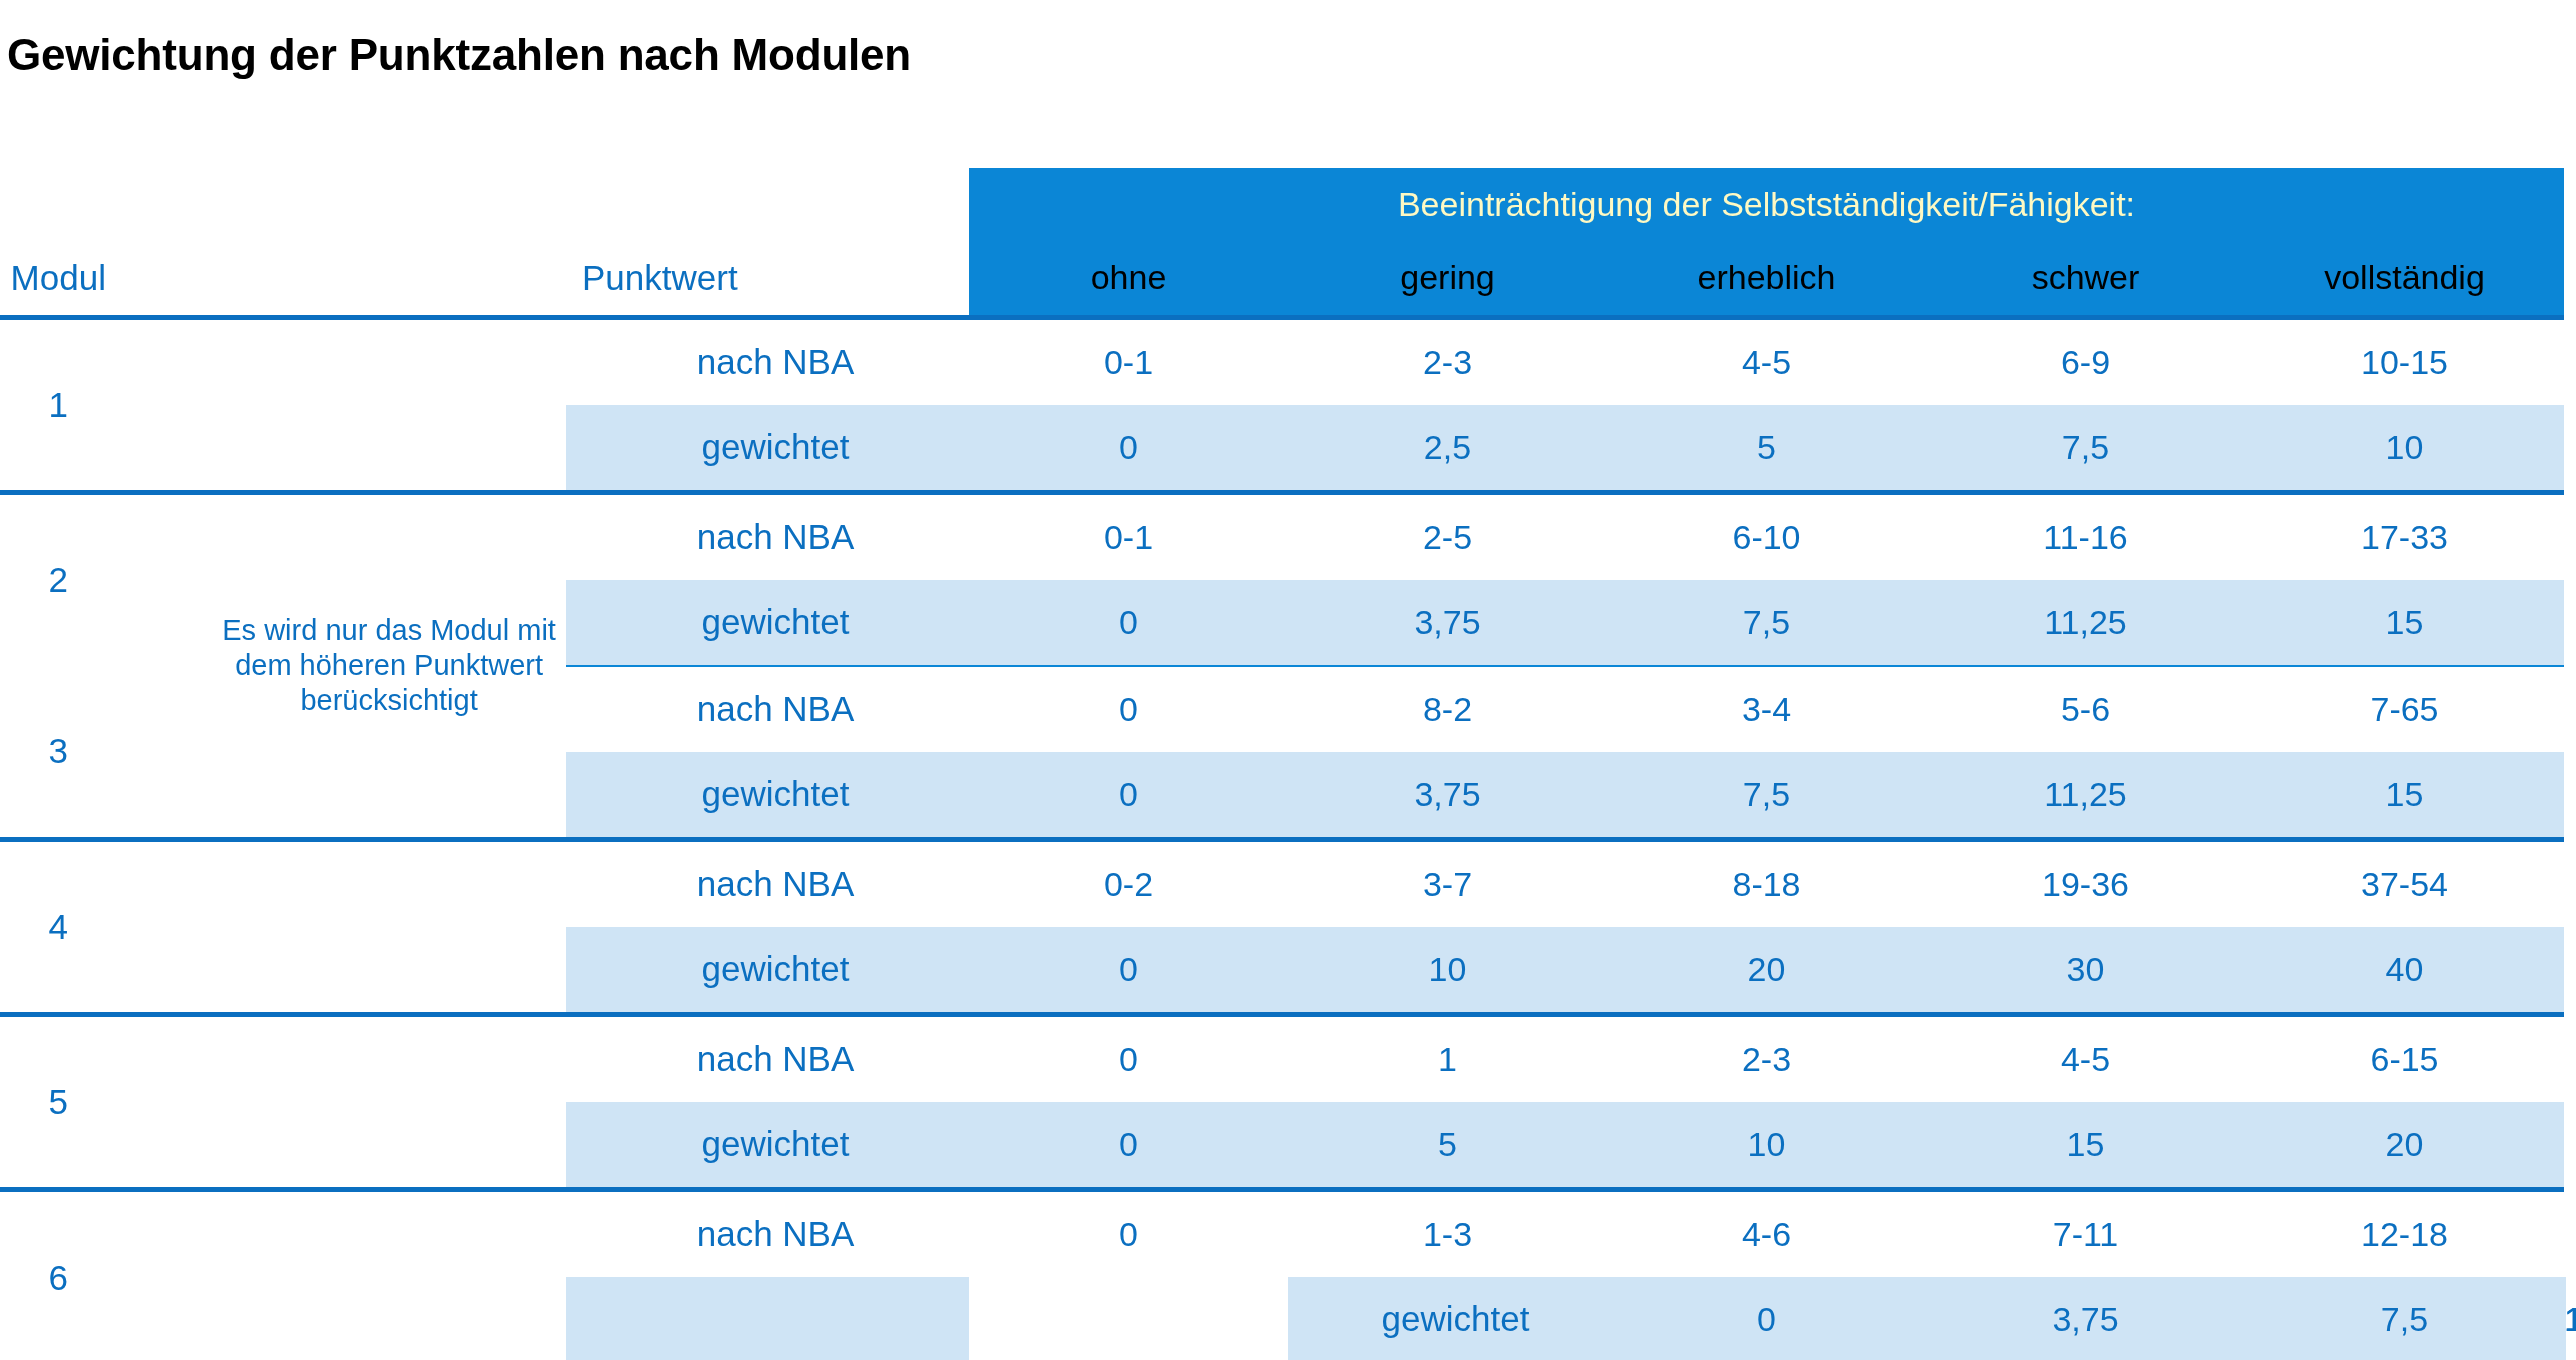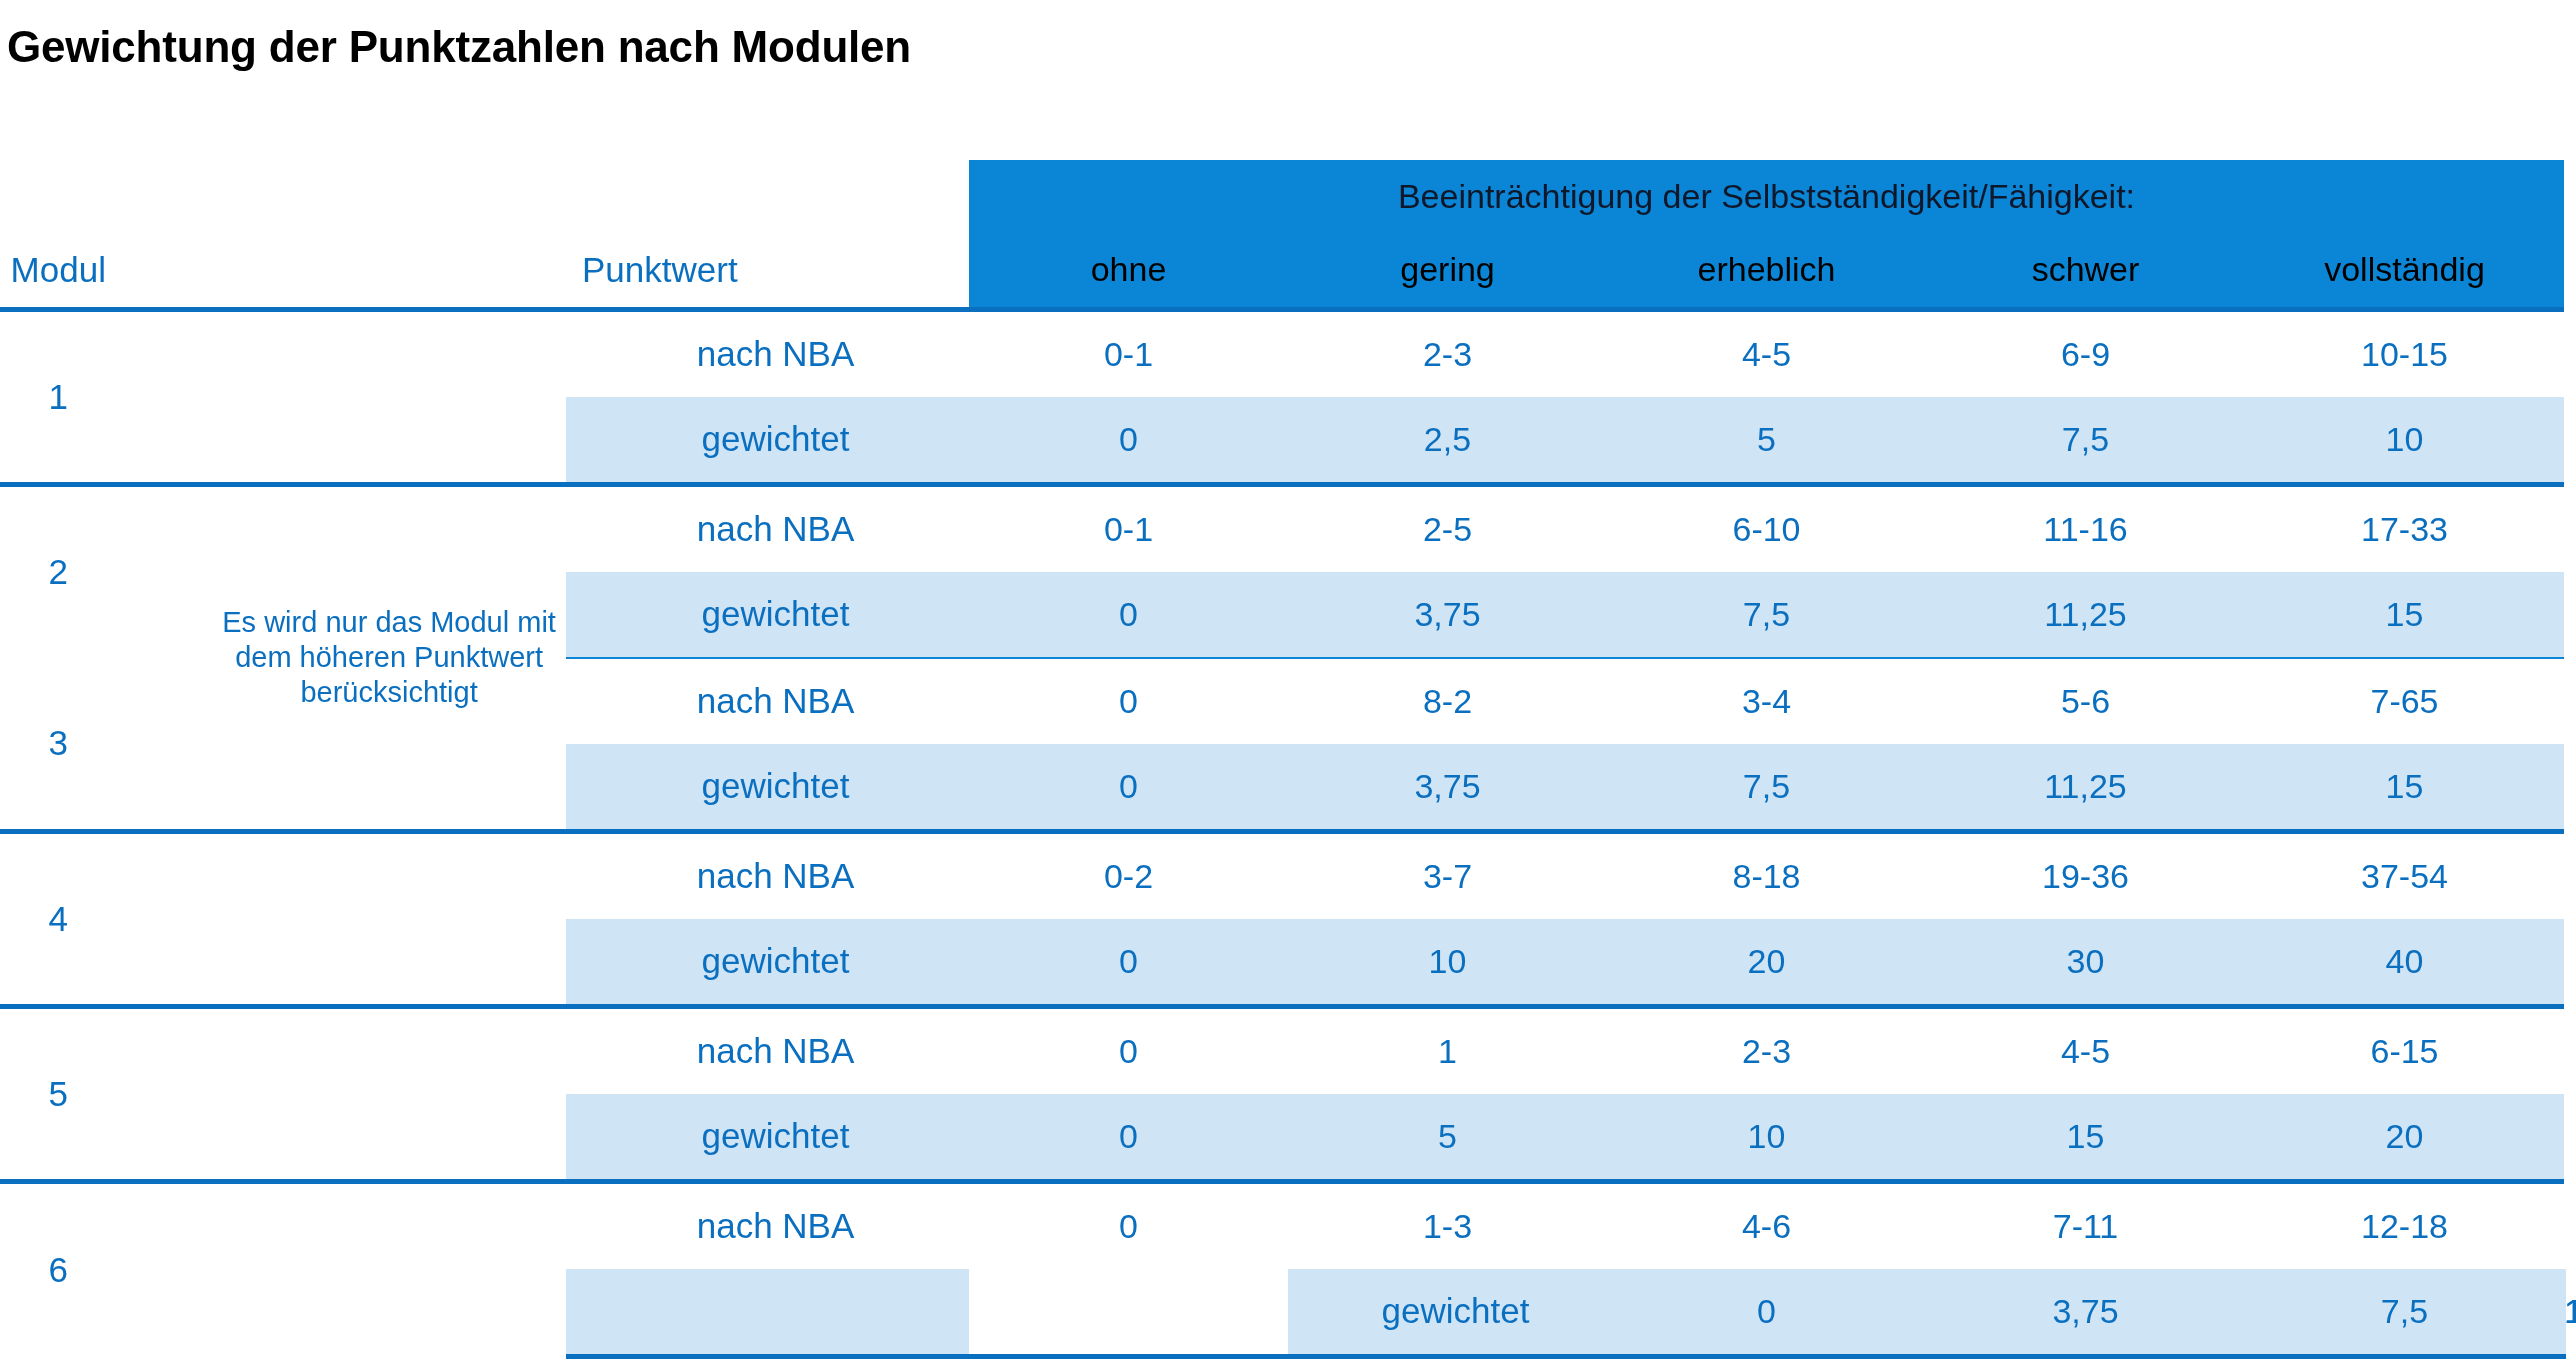--- a/index.html
+++ b/index.html
@@ -12,21 +12,21 @@
     height: 1361px;
     font-family: "Liberation Sans", sans-serif;
     color: #0b6fc0;
     overflow: hidden;
   }
   .page {
     position: relative;
     width: 2576px;
     height: 1361px;
     box-sizing: border-box;
-    padding: 4px 0 0 0;
+    padding: 12px 0 0 0;
   }
   .title {
     color: #000000;
     font-size: 44px;
     font-weight: bold;
     letter-spacing: -0.2px;
     padding: 17.7px 0 0 7px;
     margin: 0;
     white-space: nowrap;
   }
@@ -45,21 +45,21 @@
     padding: 0;
     vertical-align: middle;
     font-weight: normal;
     font-size: 34px;
     color: #0b6fc0;
   }
 
   
   .hdr-band {
     background: #0b86d6;
-    color: #0f172a;
+    color: #fef9c3;
     text-align: center;
     font-size: 34px;
     height: 73px;
   }
   .hdr-sub {
     background: #0b86d6;
     color: #000000;
     text-align: center;
     font-size: 34px;
     height: 74px;

